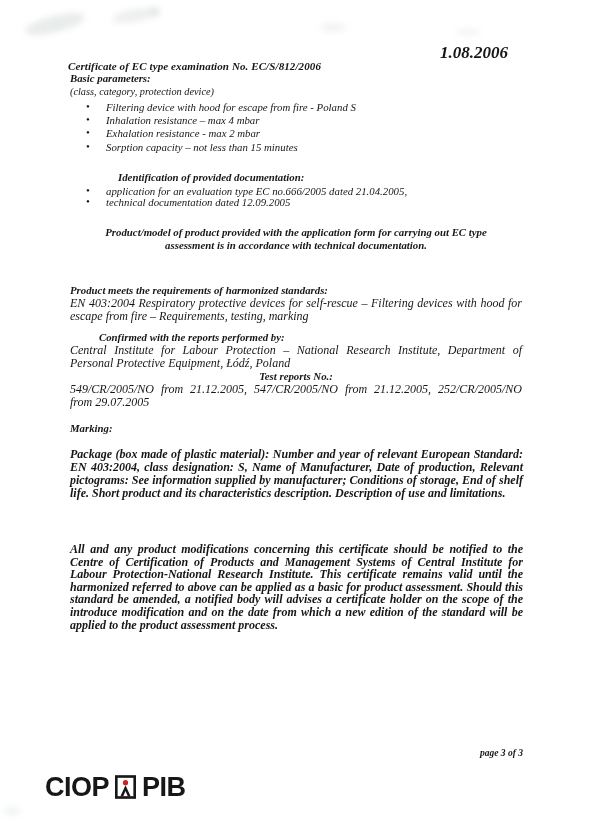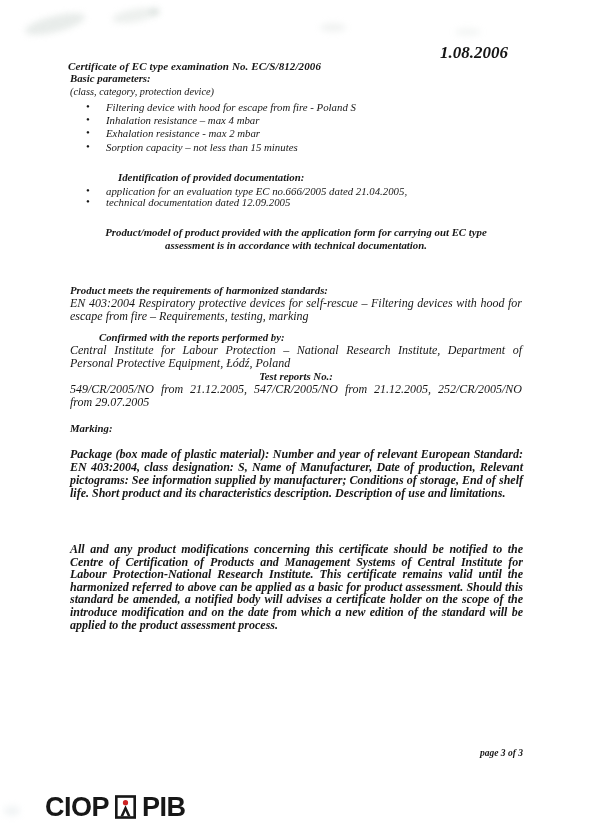--- a/index.html
+++ b/index.html
@@ -29,21 +29,21 @@
   .heading-confirmed{left:70px;top:331px;width:452px;margin-left:29px;}
   .body-confirmed{left:70px;top:344px;width:452px;}
   .heading-testrep{left:70px;top:370px;width:452px;text-align:center;}
   .body-testrep{left:70px;top:383px;width:452px;}
   .heading-marking{left:70px;top:422px;width:452px;}
   .body-marking{left:70px;top:448px;width:453px;font-weight:bold;line-height:12.9px;}
   .body-mods{left:70px;top:543px;width:453px;font-weight:bold;line-height:12.6px;}
   .page-indicator{left:420px;top:748px;width:103px;font-size:9.5px;font-style:italic;font-weight:bold;text-align:right;}
   .logo{left:45px;top:772px;height:30px;display:flex;align-items:center;gap:4px;
         font-family:"Liberation Sans", sans-serif;font-weight:bold;font-size:27px;
-        color:#171717;letter-spacing:-0.5px;margin-top:20px;}
+        color:#171717;letter-spacing:-0.5px;}
   .logo .mark{width:21px;height:24px;display:block;margin:0 2px;}
   .smudge{position:absolute;border-radius:50%;filter:blur(3px);pointer-events:none;}
   .s1{left:24px;top:16px;width:62px;height:16px;background:rgba(180,192,186,0.30);transform:rotate(-14deg);}
   .s2{left:112px;top:9px;width:46px;height:13px;background:rgba(185,196,190,0.26);transform:rotate(-10deg);}
   .s3{left:150px;top:8px;width:10px;height:7px;background:rgba(170,185,178,0.30);}
   .s4{left:320px;top:23px;width:26px;height:9px;background:rgba(190,200,195,0.22);}
   .s5{left:455px;top:28px;width:26px;height:8px;background:rgba(195,204,199,0.18);}
   .s6{left:4px;top:806px;width:16px;height:10px;background:rgba(200,210,215,0.25);}
 </style>
 </head>

